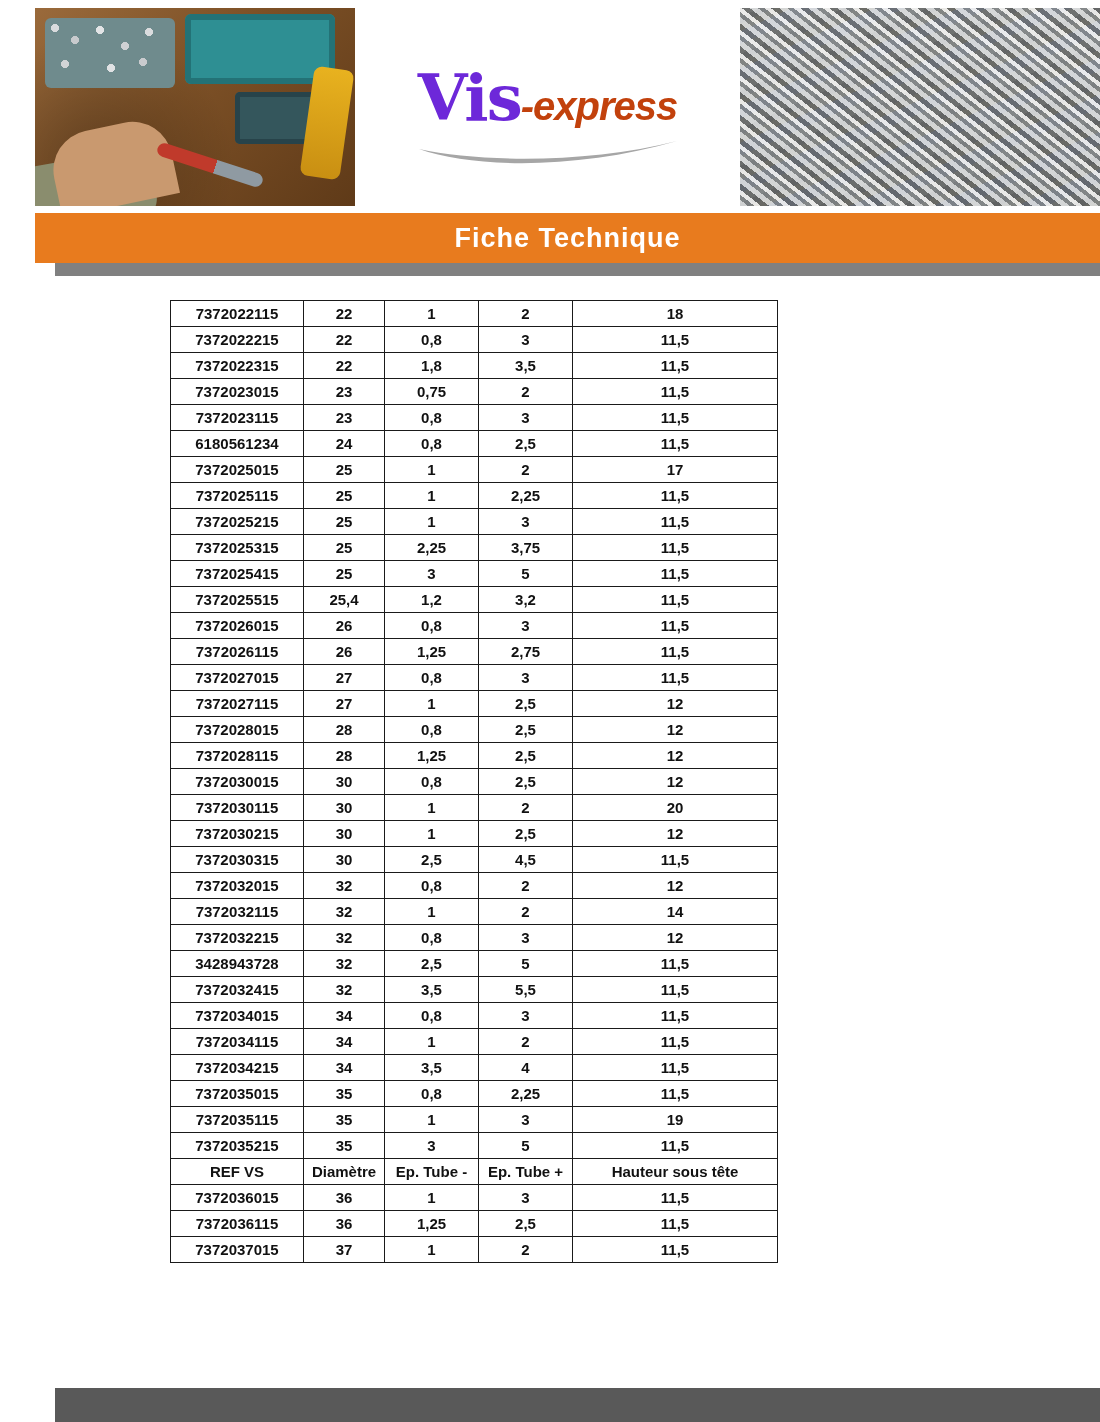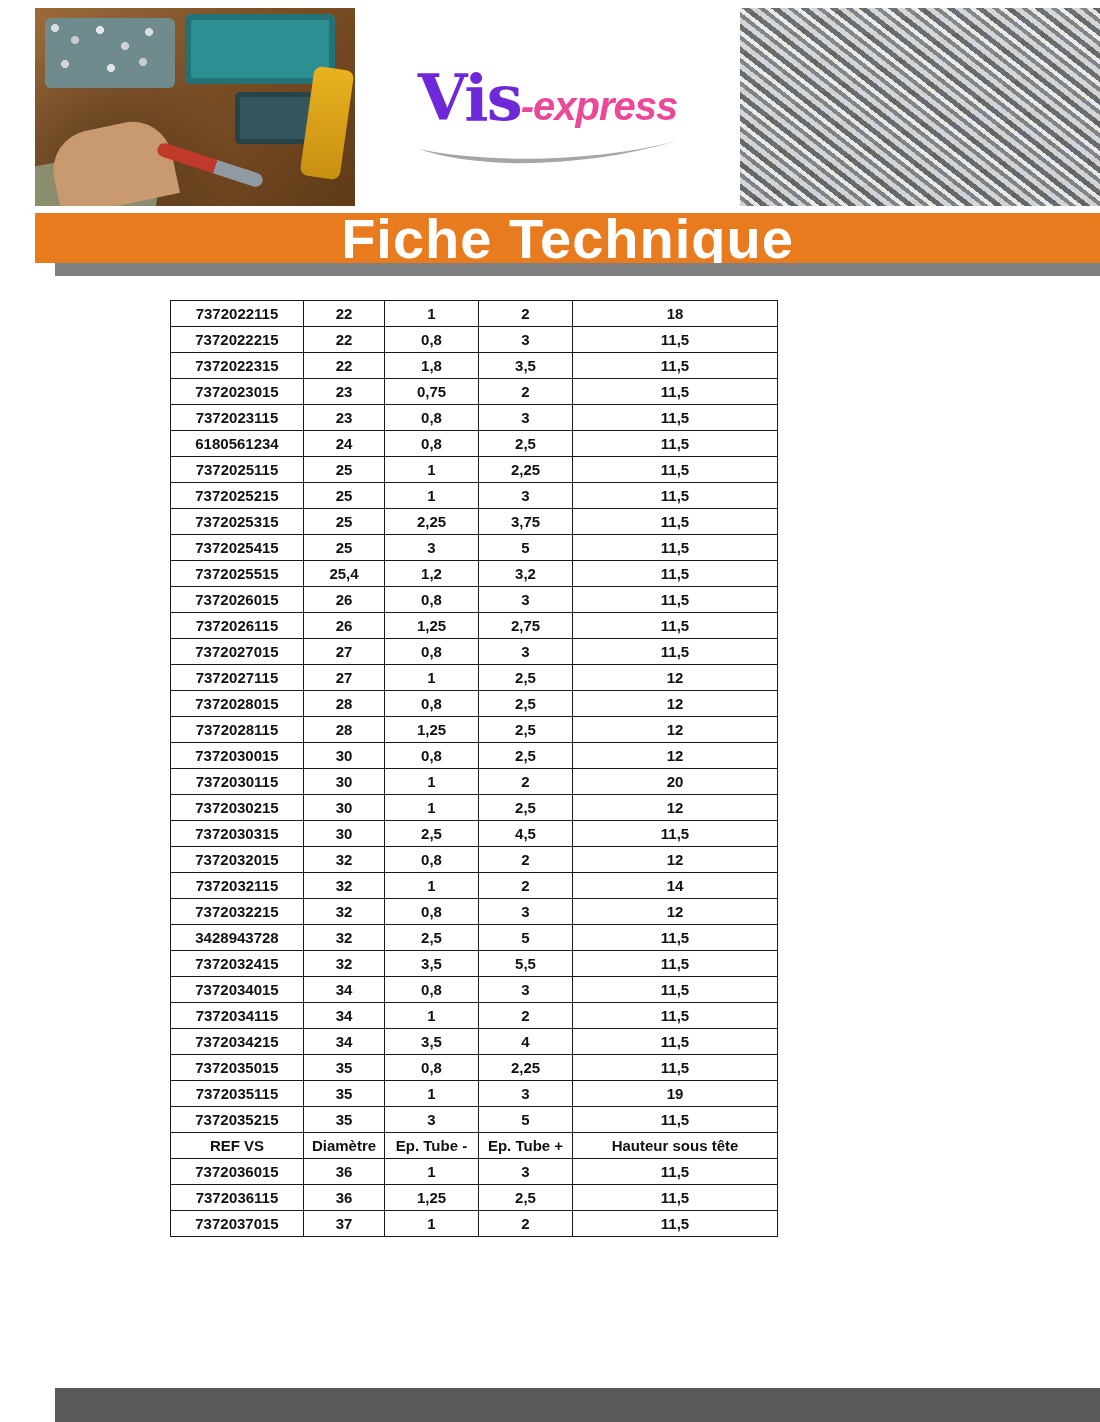--- a/index.html
+++ b/index.html
@@ -27,26 +27,26 @@
   .screws-dots{left:10px;top:10px;width:130px;height:70px;border-radius:6px;
     background:radial-gradient(circle 4px at 10px 10px,#d9dbdd 95%,transparent),radial-gradient(circle 4px at 30px 22px,#c8cacd 95%,transparent),radial-gradient(circle 4px at 55px 12px,#e2e4e6 95%,transparent),radial-gradient(circle 4px at 80px 28px,#cfd1d4 95%,transparent),radial-gradient(circle 4px at 104px 14px,#dadcde 95%,transparent),radial-gradient(circle 4px at 20px 46px,#d2d4d6 95%,transparent),radial-gradient(circle 4px at 66px 50px,#e0e2e4 95%,transparent),radial-gradient(circle 4px at 98px 44px,#c9cbce 95%,transparent),#6f8b8d;}
   .hand{left:18px;top:118px;width:120px;height:80px;background:#c9996f;border-radius:40px 40px 0 0;transform:rotate(-12deg);}
   .sleeve{left:-20px;top:150px;width:140px;height:70px;background:#8a8d6e;border-radius:20px;transform:rotate(-10deg);}
   .screwdriver{left:120px;top:150px;width:110px;height:14px;background:linear-gradient(90deg,#c03a2b 0 55%,#8f9aa2 55%);border-radius:7px;transform:rotate(18deg);}
   .yellow-tool{left:272px;top:60px;width:40px;height:110px;background:linear-gradient(180deg,#e8b21f,#c98f12);border-radius:8px;transform:rotate(8deg);}
 
   .logo-area{position:absolute;left:355px;top:8px;width:385px;height:198px;background:#ffffff;text-align:center;}
   .logo-text{margin-top:52px;white-space:nowrap;}
   .vis{font-family:"DejaVu Serif",serif;font-weight:bold;font-size:64px;color:#6d28d9;letter-spacing:-2px;}
-  .express{font-family:"Liberation Sans",sans-serif;font-style:italic;font-weight:bold;font-size:40px;color:#ec4899;letter-spacing:-1px;}
+  .express{font-family:"Liberation Sans",sans-serif;font-style:italic;font-weight:bold;font-size:40px;color:#c2410c;letter-spacing:-1px;}
   .swoosh{display:block;margin:2px auto 0 auto;}
 
   
   .banner{position:absolute;left:35px;top:213px;width:1065px;height:50px;background:#e87b1e;display:flex;align-items:center;justify-content:center;}
-  .banner h1{margin:12px;font-size:56px;font-weight:800;color:#ffffff;letter-spacing:1px;font-family:"Liberation Sans",sans-serif;}
+  .banner h1{margin:12px;font-size:27px;font-weight:800;color:#ffffff;letter-spacing:1px;font-family:"Liberation Sans",sans-serif;}
   .banner-shadow{position:absolute;left:55px;top:263px;width:1045px;height:13px;background:#808080;}
 
   
   .table-wrap{position:absolute;left:170px;top:300px;width:602px;}
   table{border-collapse:collapse;table-layout:fixed;width:602px;}
   td{border:1px solid #1a1a1a;text-align:center;font-weight:bold;font-size:15px;line-height:25px;height:25px;color:#111;padding:0;overflow:hidden;white-space:nowrap;}
   td:nth-child(1){width:132px;margin-top:16px;}
   td:nth-child(2){width:80px;}
   td:nth-child(3){width:93px;}
   td:nth-child(4){width:93px;}
@@ -129,20 +129,27 @@
             <td>11,5</td>
           </tr>
           <tr>
             <td>6180561234</td>
             <td>24</td>
             <td>0,8</td>
             <td>2,5</td>
             <td>11,5</td>
           </tr>
           <tr>
+            <td>7372025015</td>
+            <td>25</td>
+            <td>1</td>
+            <td>2</td>
+            <td>17</td>
+          </tr>
+          <tr>
             <td>7372025115</td>
             <td>25</td>
             <td>1</td>
             <td>2,25</td>
             <td>11,5</td>
           </tr>
           <tr>
             <td>7372025215</td>
             <td>25</td>
             <td>1</td>

